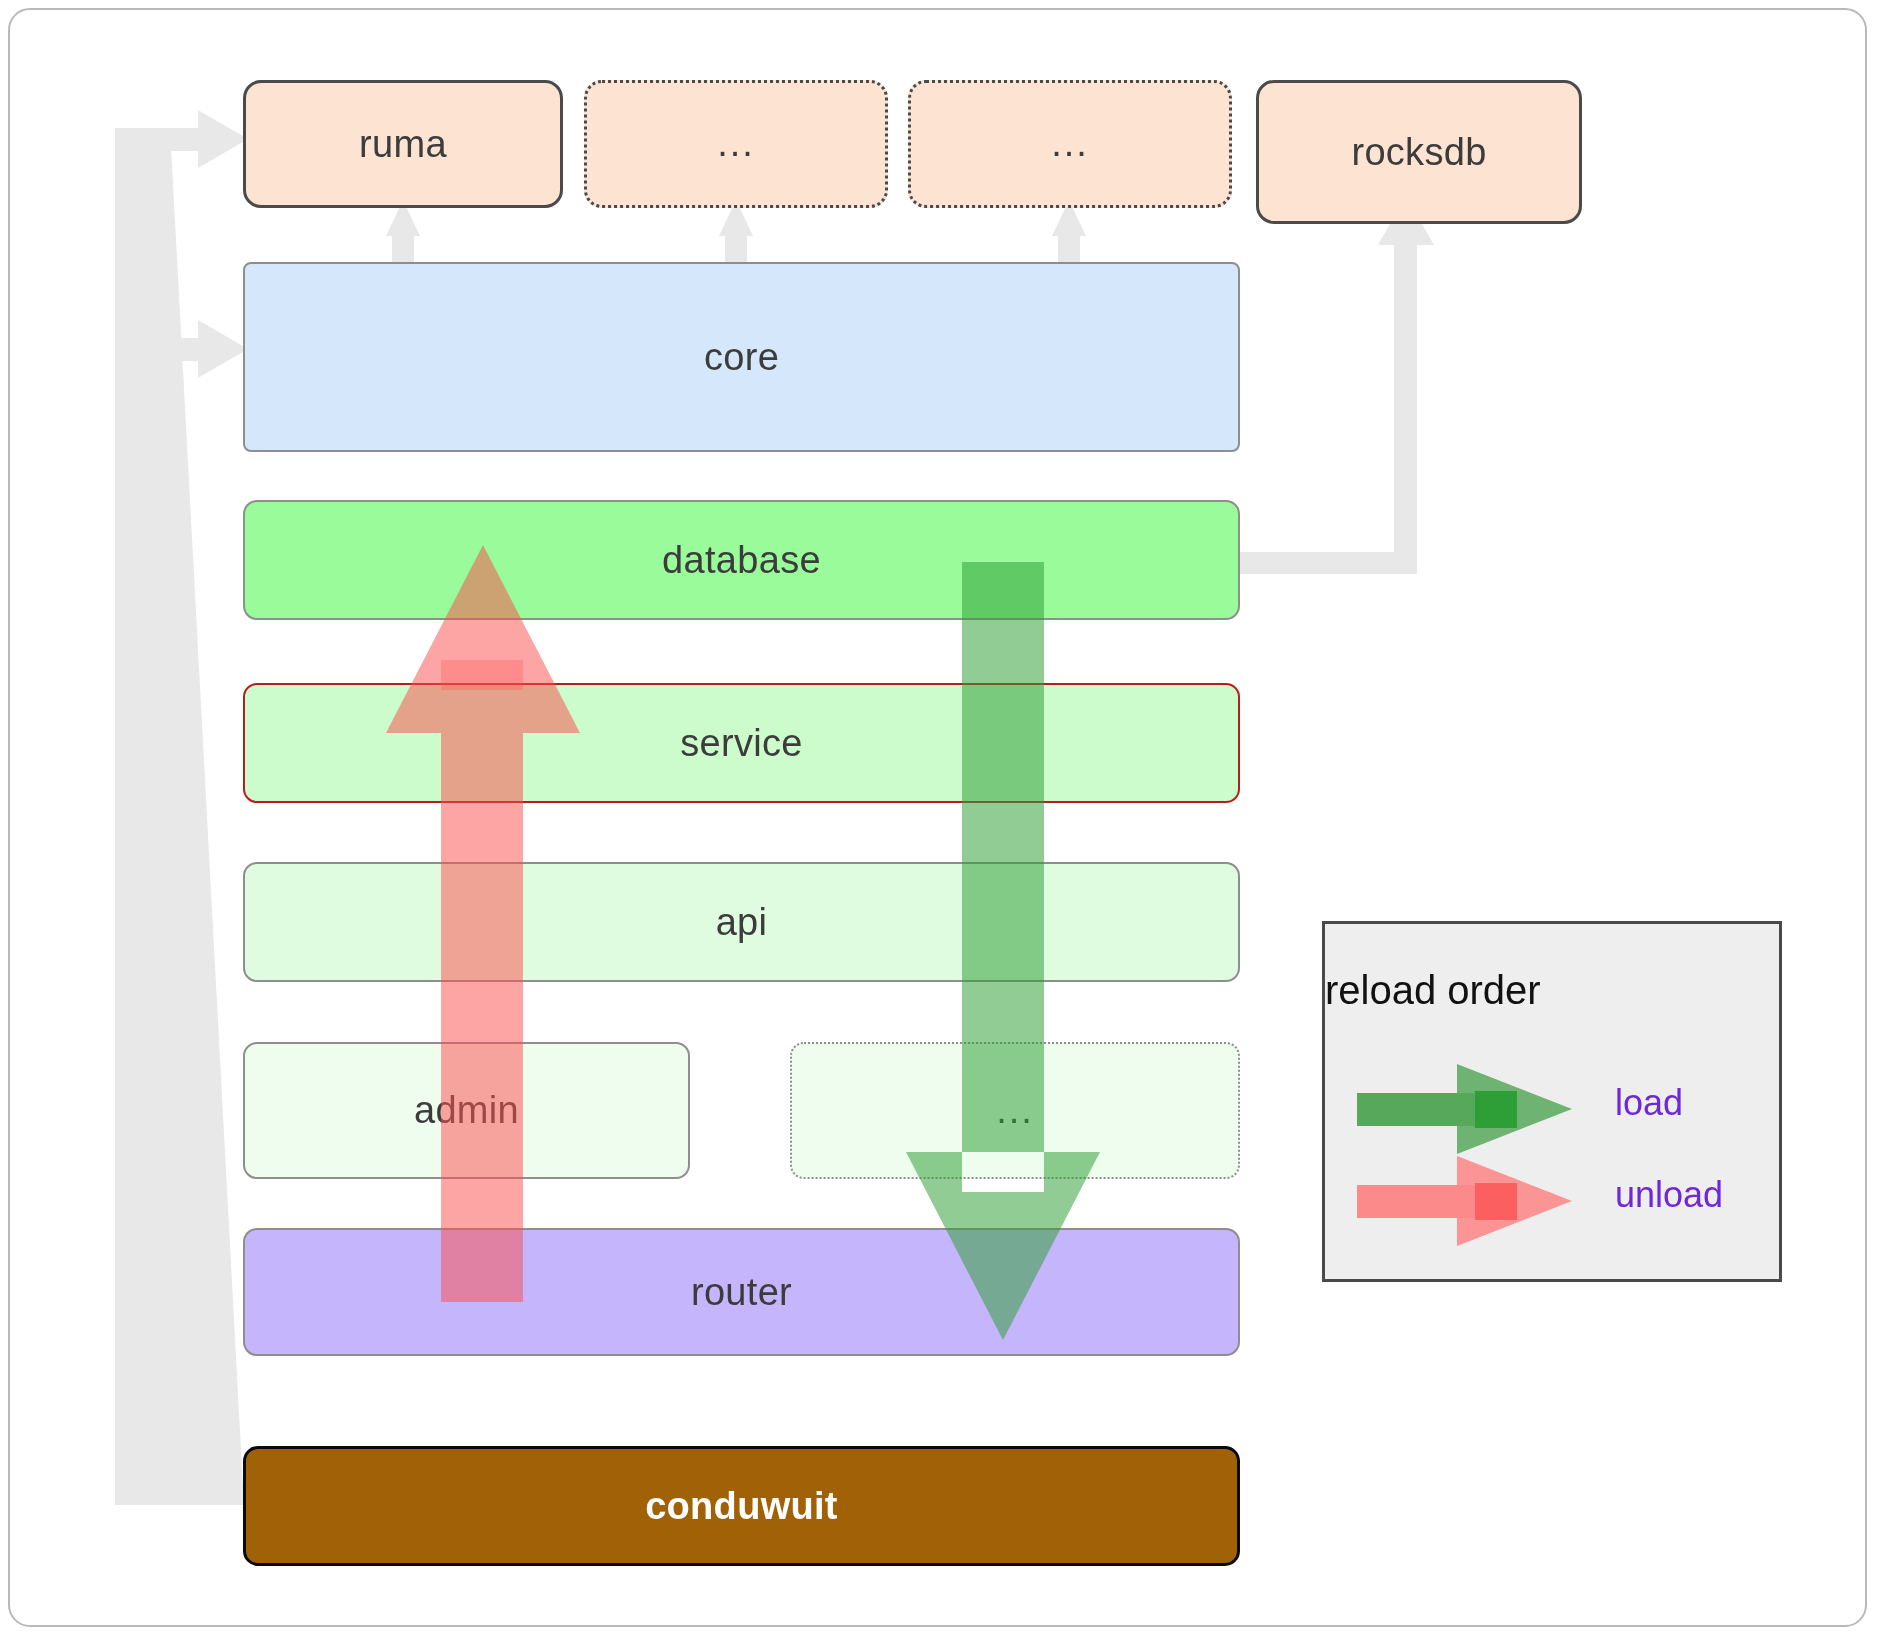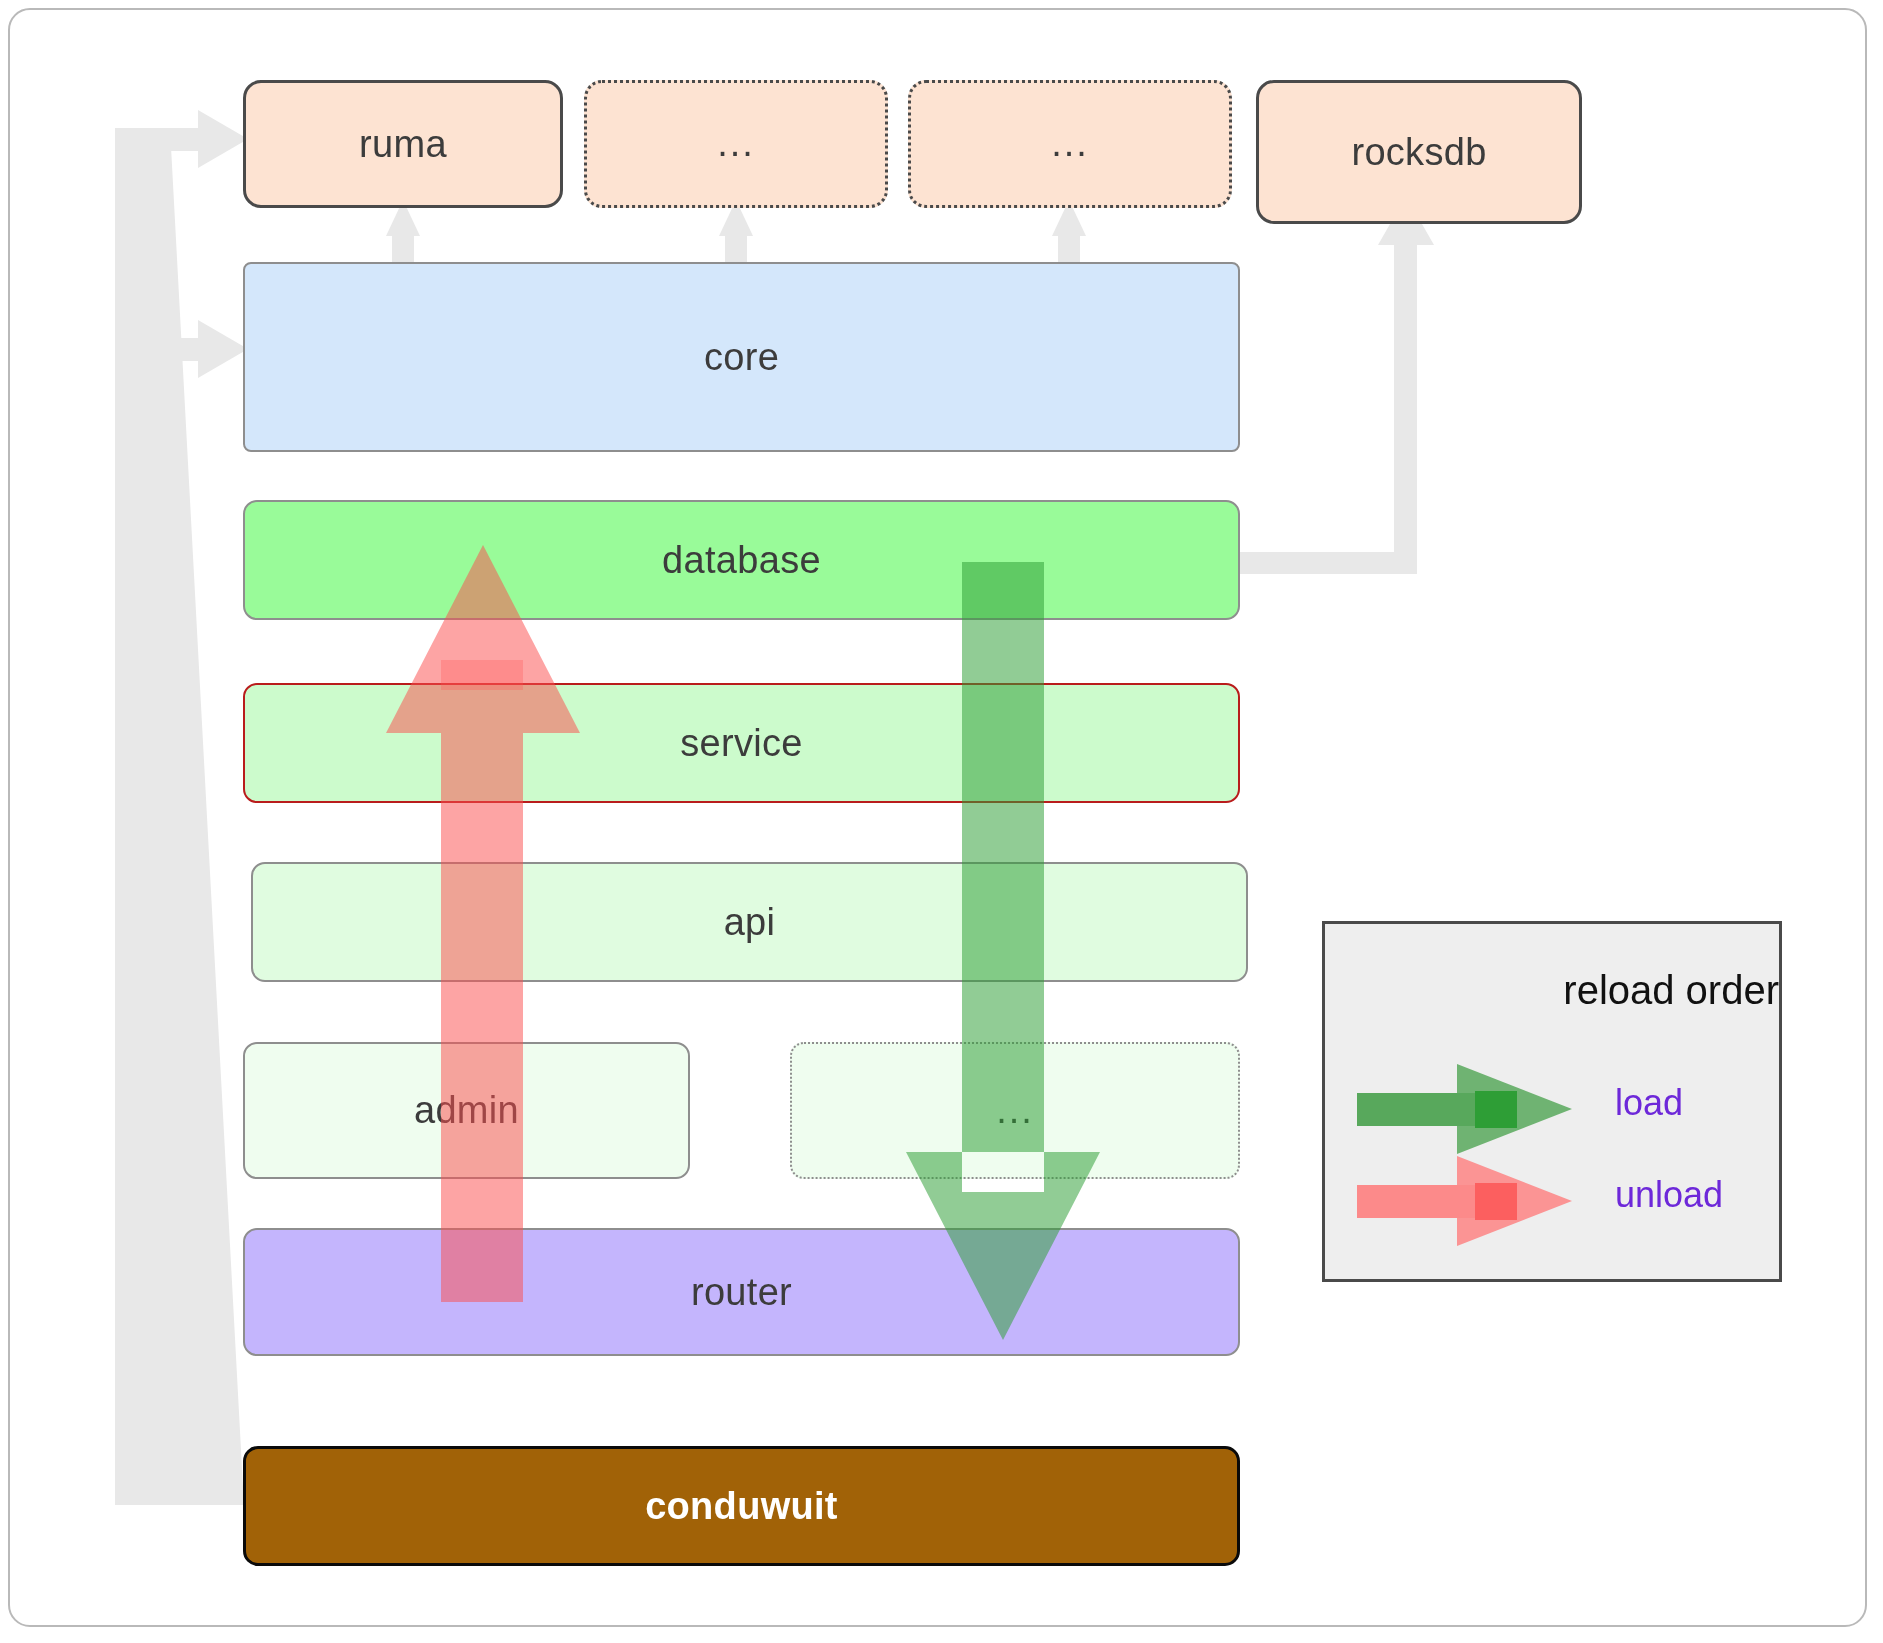--- a/index.html
+++ b/index.html
@@ -69,21 +69,20 @@
     border: 2px solid #8e8e8e;
     text-align: right;
   }
   .node.service {
     background: #ccfbcc;
     border: 2px solid #b91c1c;
   }
   .node.api {
     background: #e0fce0;
     border: 2px solid #8e8e8e;
-    margin-left: 8px;
   }
   .node.admin {
     background: #effdef;
     border: 2px solid #8e8e8e;
   }
   .node.dots-low {
     background: #effdef;
     border: 2px dotted #8e8e8e;
   }
   .node.router {
@@ -111,21 +110,21 @@
     background: #eeeeee;
     border: 3px solid #4a4a4a;
     box-sizing: border-box;
     z-index: 5;
   }
   .legend-title {
     position: absolute;
     left: 0;
     top: 44px;
     width: 100%;
-    text-align: right;
+    text-align: left;
     font-size: 40px;
     color: #111111;
   }
   .legend-row {
     position: absolute;
     left: 0;
     width: 100%;
     height: 90px;
   }
   .legend-row.load { top: 140px; }

